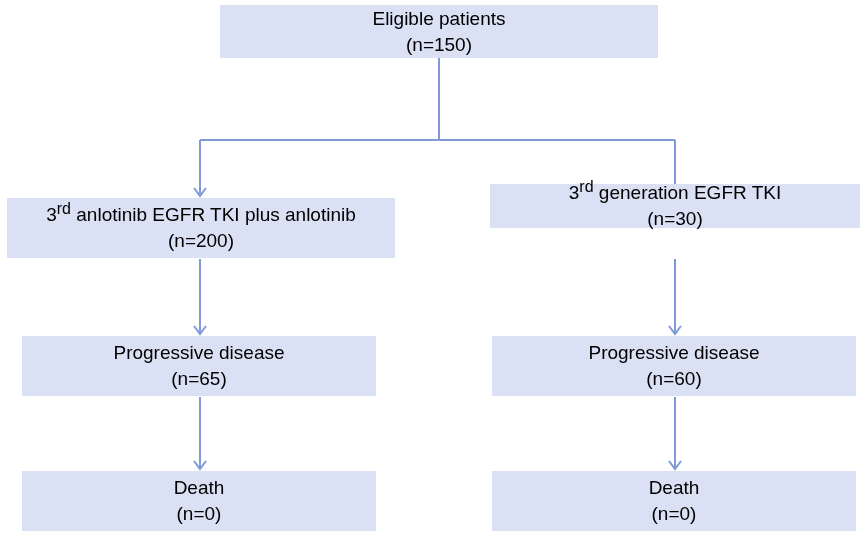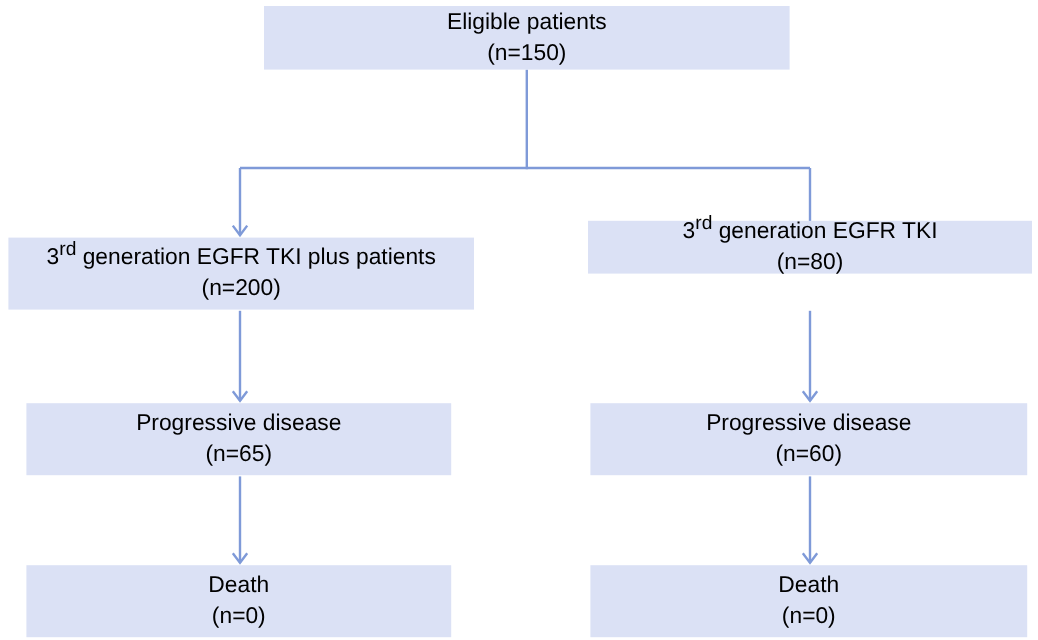--- a/index.html
+++ b/index.html
@@ -88,27 +88,27 @@
     <line class="connector" x1="675" y1="397" x2="675" y2="469"></line>
     <polyline class="connector" points="669,461 675,469 681,461"></polyline>
   </svg>
 
   <div class="node n-eligible">
     <div>Eligible patients</div>
     <div>(n=150)</div>
   </div>
 
   <div class="node n-arm-combo">
-    <div><span>3</span><sup>rd</sup><span> generation EGFR TKI plus patients</span></div>
+    <div><span>3</span><sup>rd</sup><span> anlotinib EGFR TKI plus anlotinib</span></div>
     <div>(n=200)</div>
   </div>
 
   <div class="node n-arm-tki">
     <div><span>3</span><sup>rd</sup><span> generation EGFR TKI</span></div>
-    <div>(n=80)</div>
+    <div>(n=30)</div>
   </div>
 
   <div class="node n-pd-combo">
     <div>Progressive disease</div>
     <div>(n=65)</div>
   </div>
 
   <div class="node n-pd-tki">
     <div>Progressive disease</div>
     <div>(n=60)</div>

